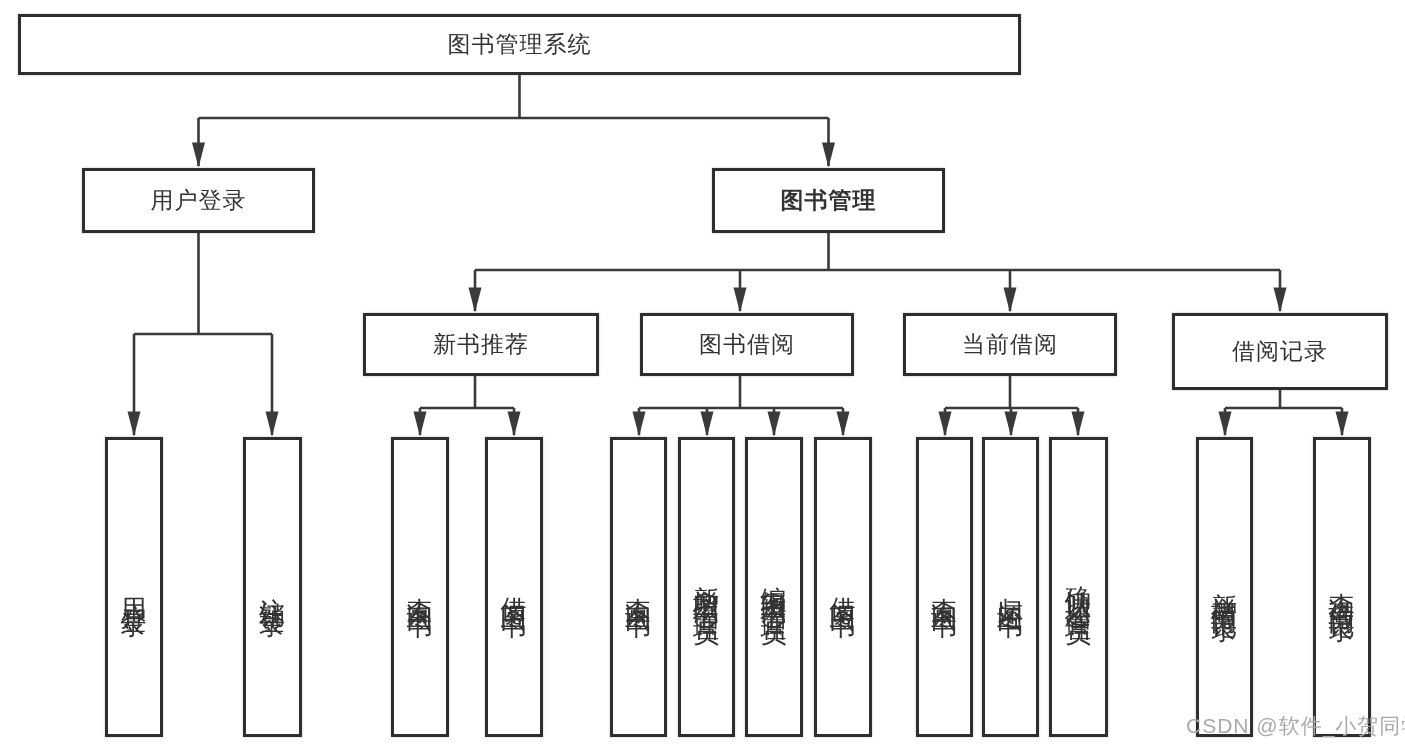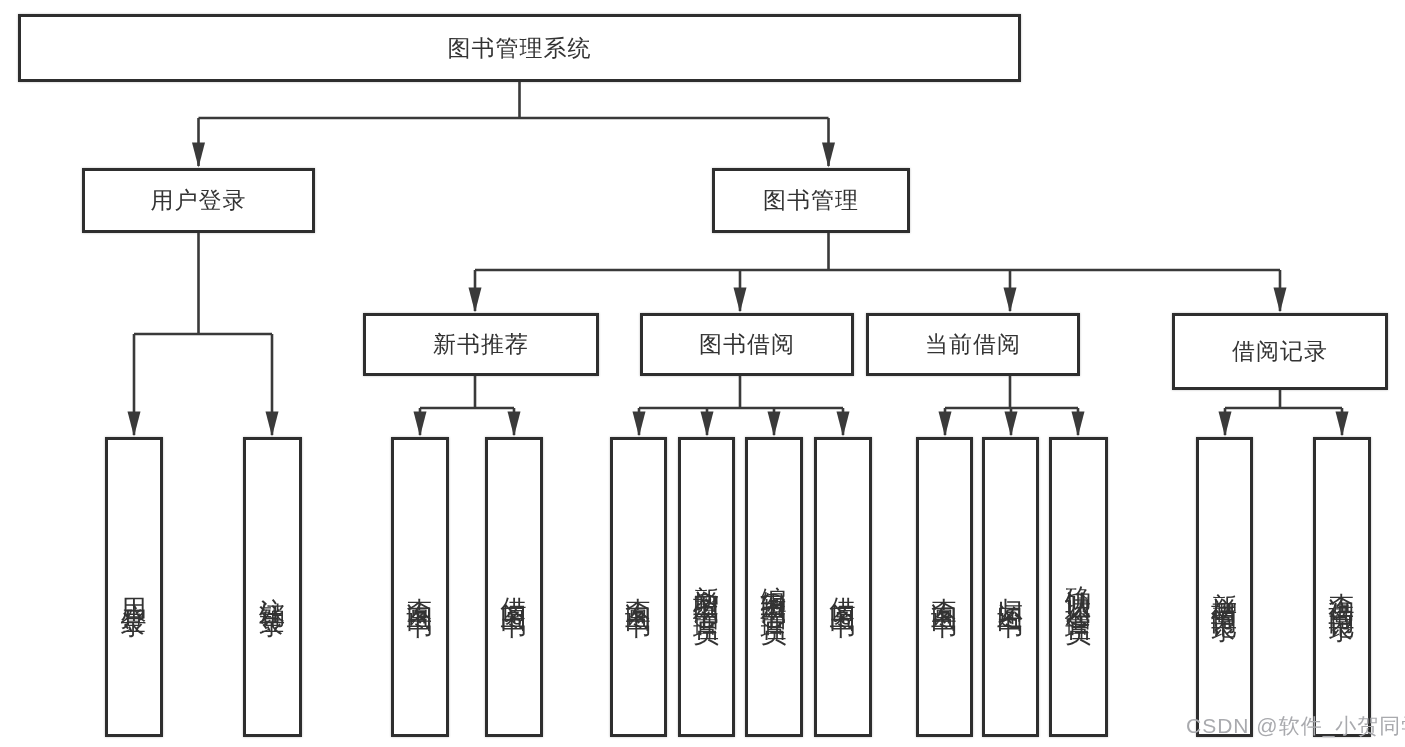--- a/index.html
+++ b/index.html
@@ -88,38 +88,38 @@
       <path d="M774,408 V435" marker-end="url(#arrowhead)"></path>
       <path d="M843,408 V435" marker-end="url(#arrowhead)"></path>
       <path d="M945,408 V435" marker-end="url(#arrowhead)"></path>
       <path d="M1011,408 V435" marker-end="url(#arrowhead)"></path>
       <path d="M1078,408 V435" marker-end="url(#arrowhead)"></path>
       <path d="M1225,408 V435" marker-end="url(#arrowhead)"></path>
       <path d="M1342,408 V435" marker-end="url(#arrowhead)"></path>
     </g>
   </svg>
 
-  <div class="node h" style="left:18px; top:14px; width:1003px; height:68px;">
+  <div class="node h" style="left:18px; top:14px; width:1003px; height:61px;">
     <span class="lbl">图书管理系统</span>
   </div>
 
   <div class="node h" style="left:82px; top:168px; width:233px; height:65px;">
     <span class="lbl">用户登录</span>
   </div>
-  <div class="node h" style="left:712px; top:168px; width:198px; height:65px;">
+  <div class="node h" style="left:712px; top:168px; width:233px; height:65px;font-weight:bold;">
     <span class="lbl">图书管理</span>
   </div>
 
   <div class="node h" style="left:363px; top:313px; width:236px; height:63px;">
     <span class="lbl">新书推荐</span>
   </div>
   <div class="node h" style="left:633px; top:313px; width:214px; height:63px;margin-left:7px;">
     <span class="lbl">图书借阅</span>
   </div>
-  <div class="node h" style="left:866px; top:313px; width:214px; height:63px;">
+  <div class="node h" style="left:903px; top:313px; width:214px; height:63px;">
     <span class="lbl">当前借阅</span>
   </div>
   <div class="node h" style="left:1172px; top:313px; width:216px; height:77px;">
     <span class="lbl">借阅记录</span>
   </div>
 
   <div class="node v" style="left:105px; top:437px; width:58px; height:300px;">
     <span class="lbl">用户登录</span>
   </div>
   <div class="node v" style="left:243px; top:437px; width:59px; height:300px;">

